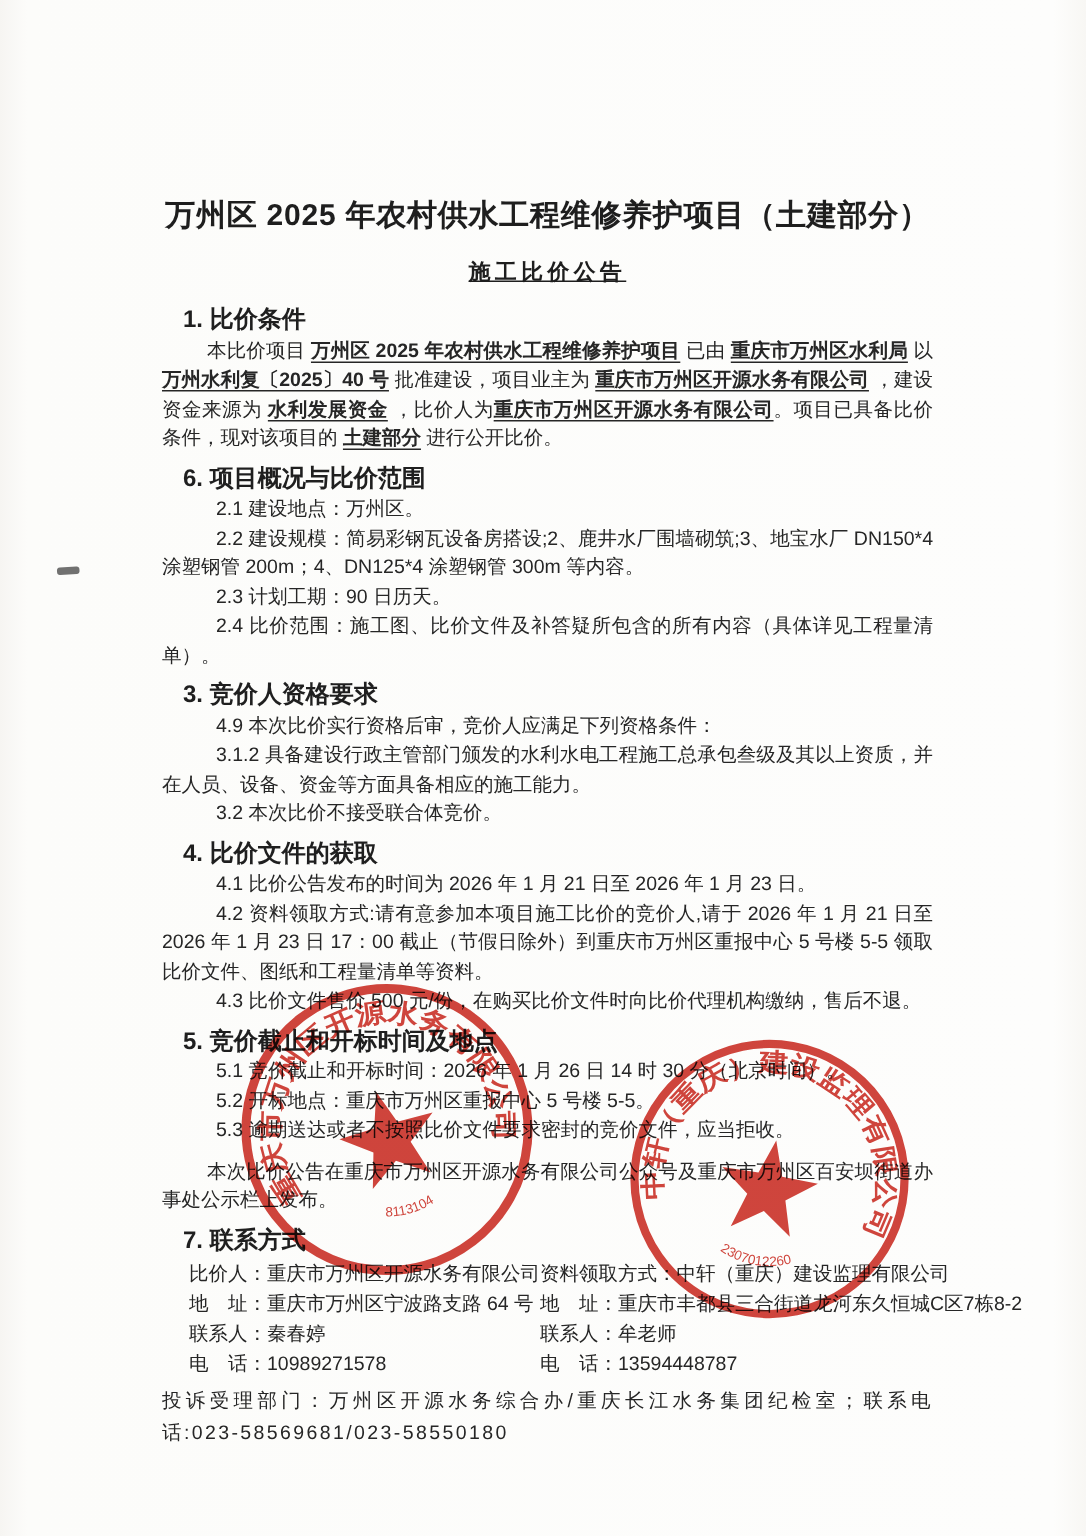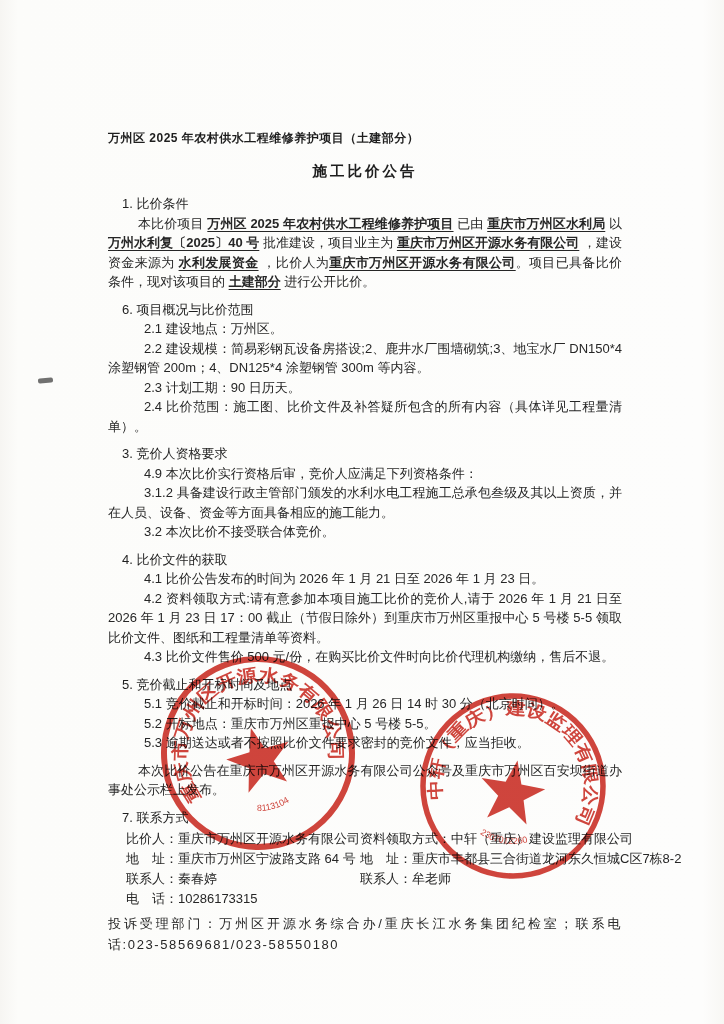--- a/index.html
+++ b/index.html
@@ -3,25 +3,25 @@
 <meta charset="utf-8">
 <style>
   html,body { margin:0; padding:0; background:#efefef; }
   .page {
     position:relative; width:724px; height:1024px; margin:0 auto;
     background:linear-gradient(90deg,#f6f5f2 0,#fcfcfa 2.5%,#fdfdfc 97%,#f8f7f4 100%);
     font-family:"Liberation Sans", sans-serif;
     color:#262626; overflow:hidden;
   }
   .content { position:absolute; left:108px; top:130px; width:514px; }
-  .doc-title { font-size:12px; font-weight:bold; margin:0; letter-spacing:.5px; color:#1e1e1e; }
-  .doc-subtitle { font-size:14.5px; font-weight:bold; text-align:center; margin:15px 0 0; letter-spacing:3px; color:#1e1e1e; }
+  .doc-title { font-size:20px; font-weight:bold; text-align:center; margin:0; letter-spacing:.5px; color:#1e1e1e; }
+  .doc-subtitle { font-size:14.5px; font-weight:bold; text-align:center; margin:15px 0 0; letter-spacing:3px; color:#1e1e1e;text-decoration:underline; }
   .sec { margin-top:8px; }
   .sec.first { margin-top:13px; }
-  .h { font-weight:normal; font-size:13px; line-height:19.5px; padding-left:14px; color:#1f1f1f; }
+  .h { font-weight:bold; font-size:16px; line-height:19.5px; padding-left:14px; color:#1f1f1f; }
   .para, .item { margin:0; font-size:13px; line-height:19.5px; text-align:justify; }
   .para { text-indent:30px; }
   .item { text-indent:36px; }
   .u { font-weight:bold; text-decoration:underline; text-underline-offset:3px; }
   .contact { display:flex; margin-top:2px; font-size:13px; }
   .ccol-left { width:268px; padding-left:18px; box-sizing:border-box; }
   .ccol-right { flex:1; }
   .crow { line-height:20px; white-space:nowrap; }
   .crow .lbl { }
   .footer-para { margin-top:4px; font-size:13px; line-height:21px; letter-spacing:1.6px; text-align:justify; }
@@ -81,26 +81,27 @@
       <p class="para">本次比价公告在重庆市万州区开源水务有限公司公众号及重庆市万州区百安坝街道办事处公示栏上发布。</p>
     </div>
 
     <div class="sec">
       <div class="h">7. 联系方式</div>
       <div class="contact">
         <div class="ccol-left">
           <div class="crow"><span class="lbl">比价人：</span><span>重庆市万州区开源水务有限公司</span></div>
           <div class="crow"><span class="lbl">地　址：</span><span>重庆市万州区宁波路支路 64 号</span></div>
           <div class="crow"><span class="lbl">联系人：</span><span>秦春婷</span></div>
-          <div class="crow"><span class="lbl">电　话：</span><span>10286173315</span></div>
+          <div class="crow"><span class="lbl">电　话：</span><span>10989271578</span></div>
         </div>
         <div class="ccol-right">
           <div class="crow"><span class="lbl">资料领取方式：</span><span>中轩（重庆）建设监理有限公司</span></div>
           <div class="crow"><span class="lbl">地　址：</span><span>重庆市丰都县三合街道龙河东久恒城C区7栋8-2</span></div>
           <div class="crow"><span class="lbl">联系人：</span><span>牟老师</span></div>
+          <div class="crow"><span class="lbl">电　话：</span><span>13594448787</span></div>
         </div>
       </div>
     </div>
 
     <p class="footer-para">投诉受理部门：万州区开源水务综合办/重庆长江水务集团纪检室；联系电话:023-58569681/023-58550180</p>
 
   </div>
 
   <svg class="stamp stamp-left" width="210" height="210" viewBox="-105 -105 210 210">
     <defs>

